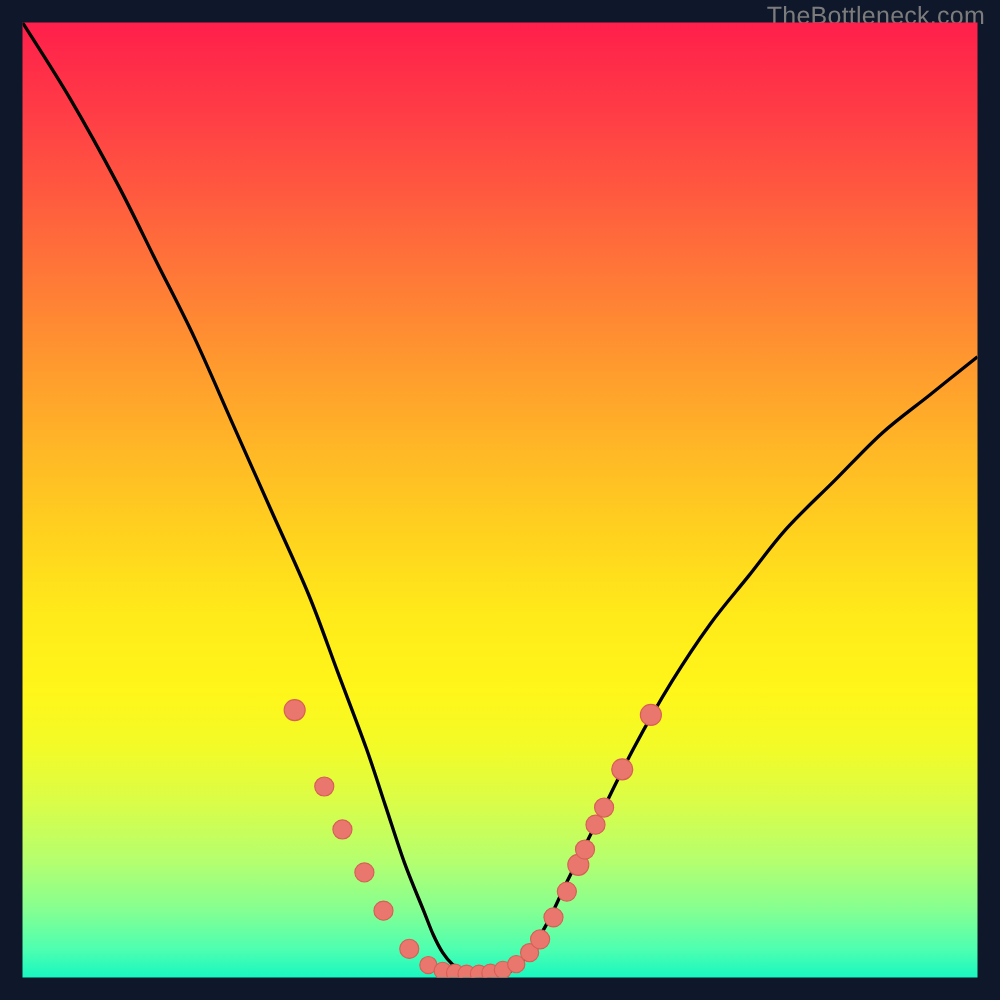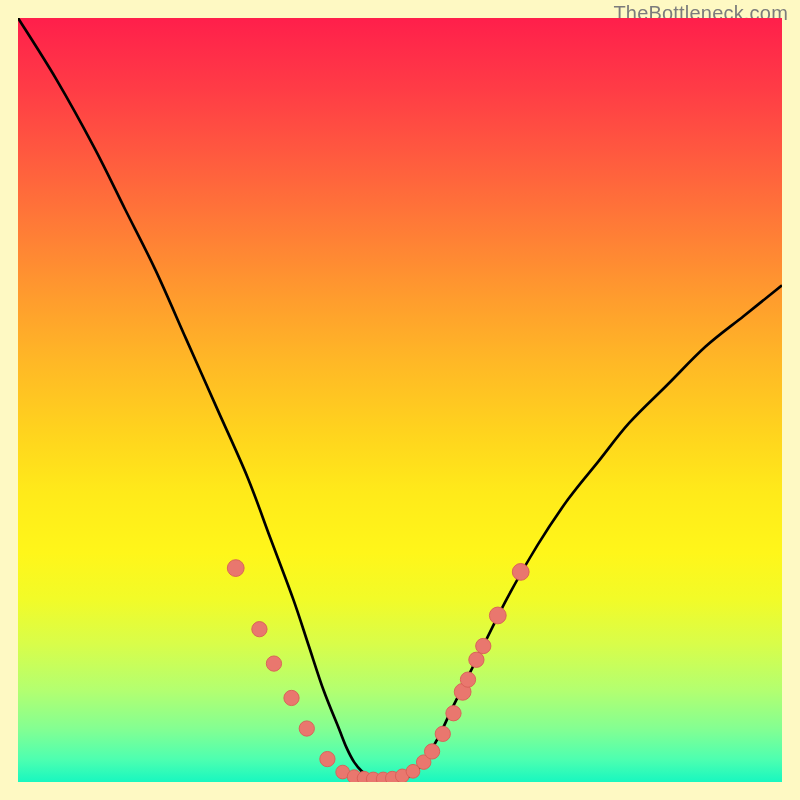--- a/index.html
+++ b/index.html
@@ -8,21 +8,21 @@
     width: 800px;
     height: 800px;
     background: #000;
     font-family: Arial, Helvetica, sans-serif;
     overflow: hidden;
   }
   .stage {
     position: relative;
     width: 800px;
     height: 800px;
-    background: #fef9c3;
+    background: #0f172a;
   }
   .plot {
     position: absolute;
     left: 18px;
     top: 18px;
     width: 764px;
     height: 764px;
   }
   .gradient {
     position: absolute;

